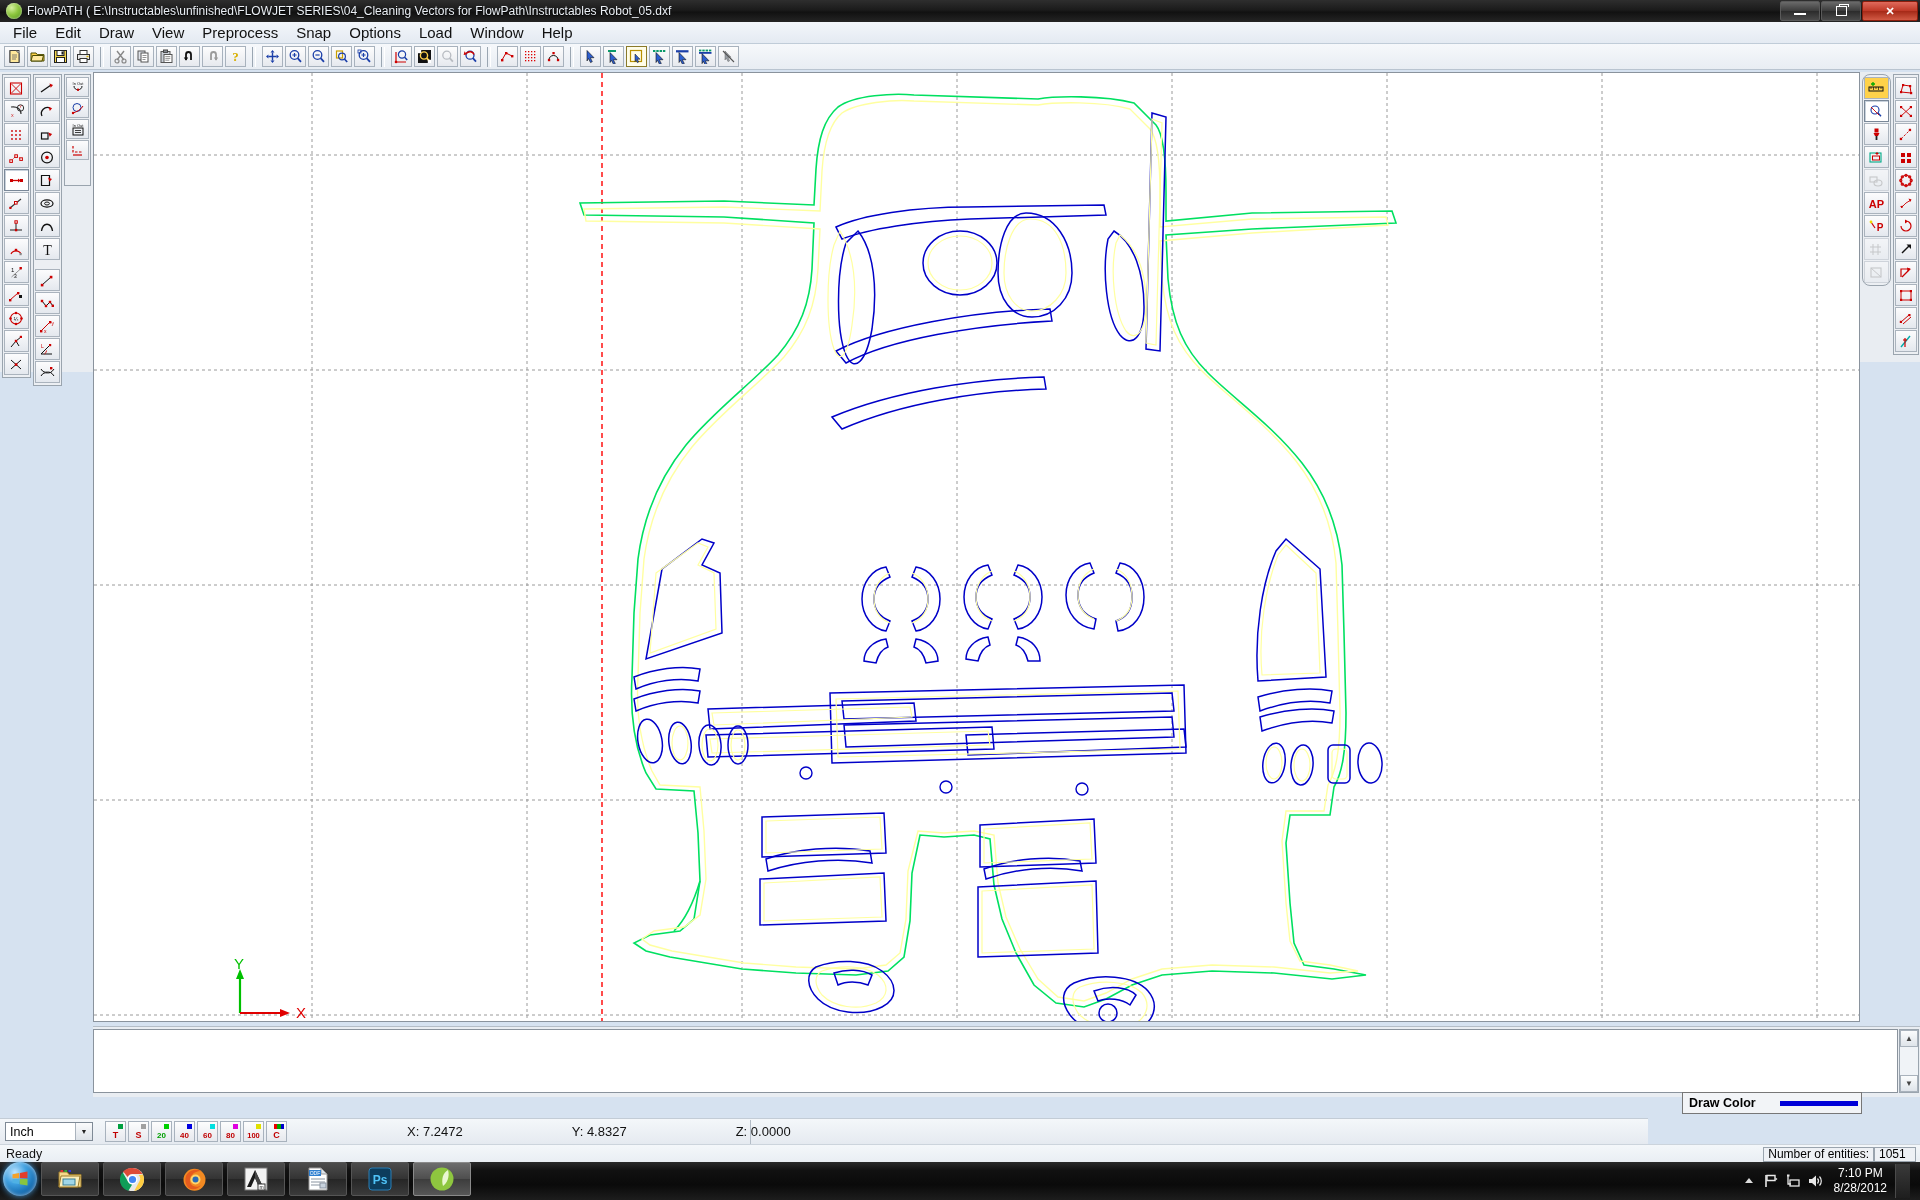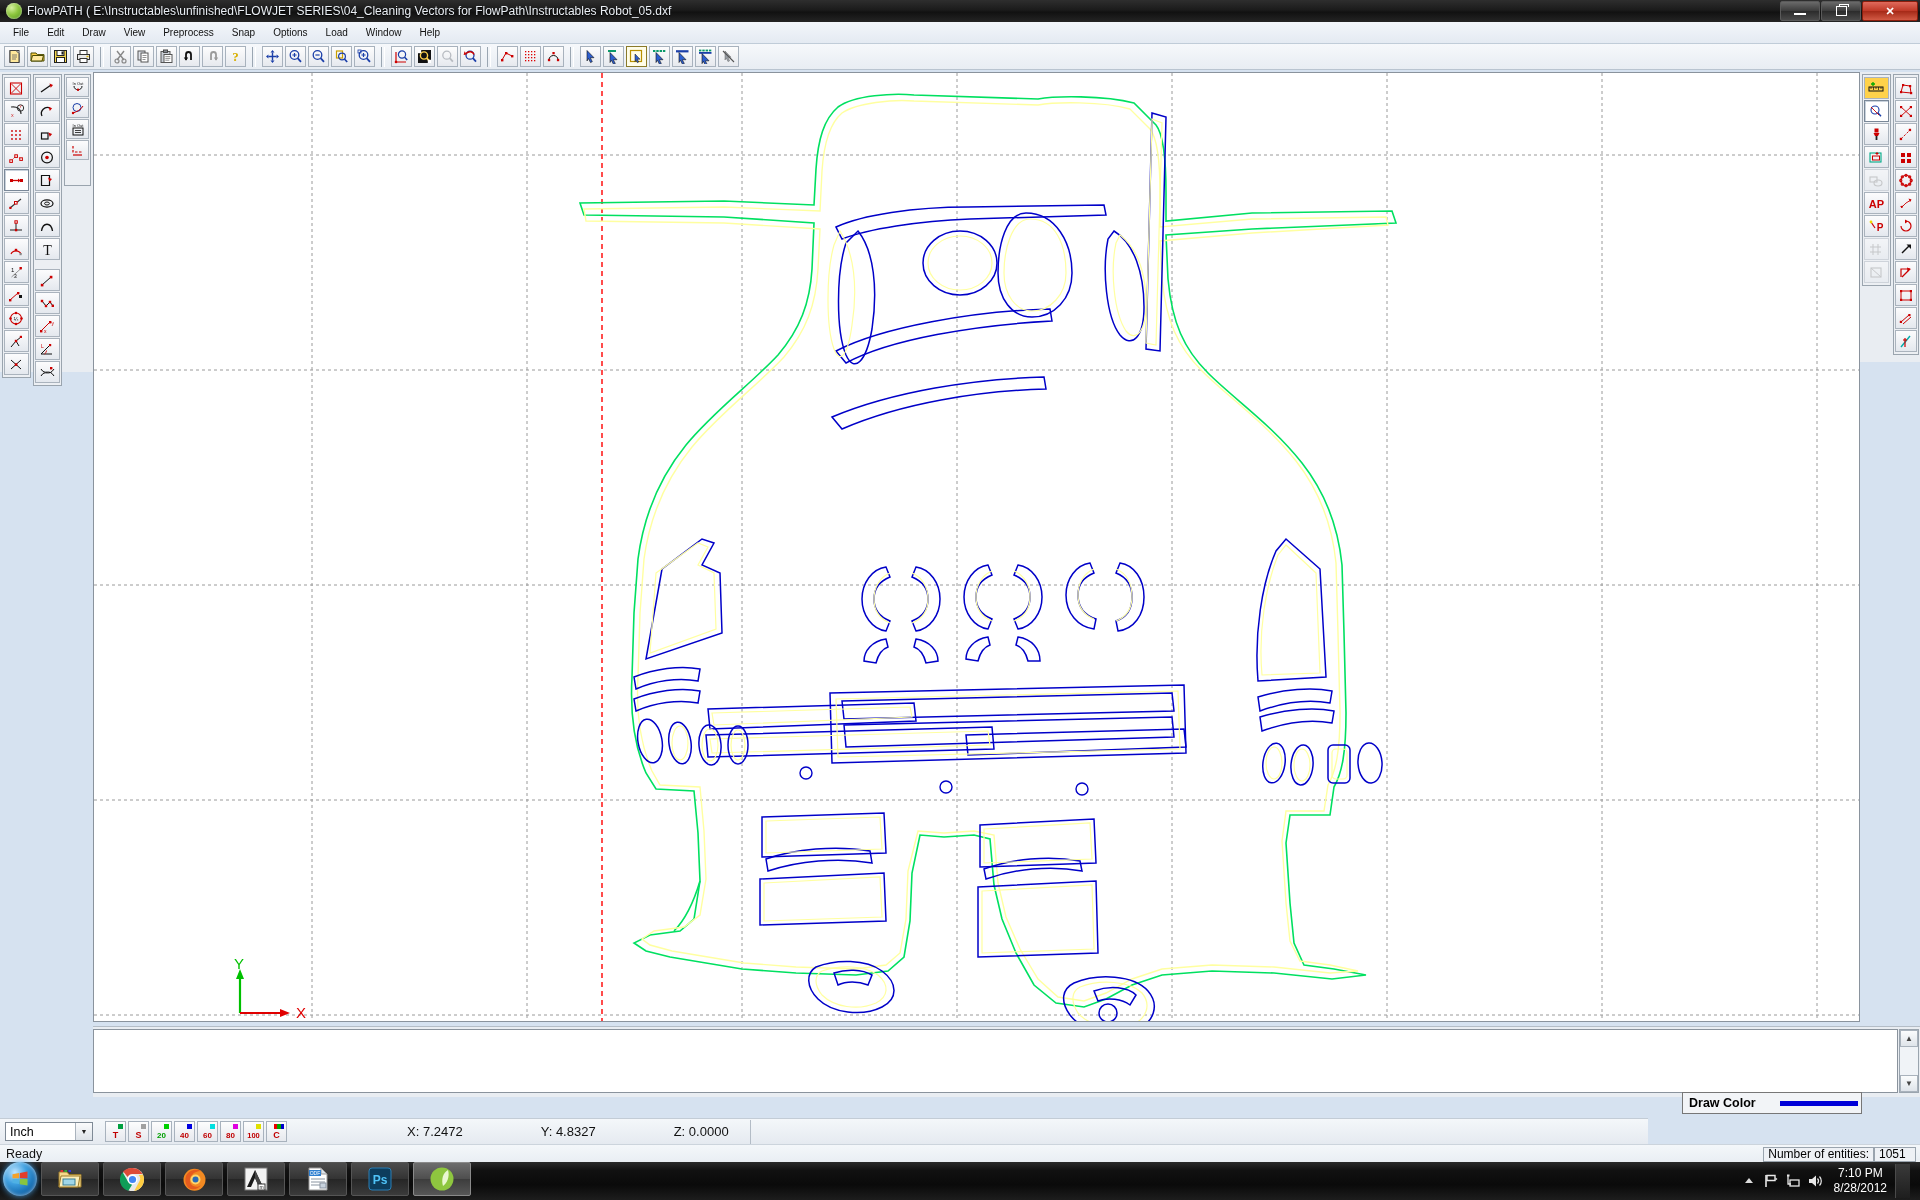--- a/index.html
+++ b/index.html
@@ -47,21 +47,21 @@
   .maxglyph:before{content:"";position:absolute;left:2px;top:-3px;width:8px;height:2px;border:1.5px solid #fff;border-bottom:none;}
 
   
   #menubar{
     position:absolute;left:0;top:22px;width:1920px;height:22px;
     background:linear-gradient(to bottom,#f3f6fa,#e4eaf2);
     border-bottom:1px solid #c0ccd8;
     display:flex;align-items:center;padding-left:4px;box-sizing:border-box;
   }
   .menu-item{
-    padding:3px 9px;font-size:10px;color:#111;cursor:default;white-space:nowrap;
+    padding:3px 9px;font-size:15px;color:#111;cursor:default;white-space:nowrap;
   }
 
   
   #toolbar{
     position:absolute;left:0;top:44px;width:1920px;height:26px;
     background:linear-gradient(to bottom,#f6f8fb,#e8edf3);
     border-bottom:1px solid #b9c4d0;
     display:flex;align-items:center;padding-left:3px;box-sizing:border-box;
   }
   .tb-sep{width:2px;height:20px;border-left:1px solid #9aa6b2;border-right:1px solid #fff;margin:0 5px;}
@@ -142,21 +142,21 @@
     display:flex;align-items:center;justify-content:center;font-size:7px;color:#222;}
   .layerbtn{
     width:21px;height:21px;margin-left:2px;border:1px solid #a8b2bd;
     background:linear-gradient(to bottom,#fdfdfd,#e6e9ee);
     display:flex;align-items:center;justify-content:center;position:relative;box-sizing:border-box;
     font-size:9px;font-weight:bold;
   }
   .layerbtn .sq{position:absolute;right:2px;top:2px;width:5px;height:5px;}
   .layerbtn .tx{position:absolute;left:0;right:0;bottom:1px;text-align:center;}
   .coord{font-size:13px;color:#111;white-space:nowrap;}
-  #coords{display:flex;align-items:center;gap:78px;margin-left:120px;}
+  #coords{display:flex;align-items:center;gap:109px;margin-left:120px;}
   #statusvline{position:absolute;left:750px;top:1px;height:24px;border-left:1px solid #b3bcc6;}
 
   
   #readybar{
     position:absolute;left:0;top:1144px;width:1920px;height:18px;
     background:linear-gradient(to bottom,#f4f7fa,#e9eef3);
     border-top:1px solid #ccd4dc;
     display:flex;align-items:center;box-sizing:border-box;
   }
   #readybar .rtext{margin-left:6px;font-size:12.5px;color:#111;}
@@ -705,21 +705,21 @@
       <svg width="16" height="15" viewBox="0 0 16 15">
           <path d="M3 3v6h9" fill="none" stroke="#c00" stroke-width="1.2" stroke-dasharray="2.5 1.5"></path>
           <path d="M3 12h9" stroke="#c00" stroke-width="1.2"></path>
         </svg>
     </div>
   </div>
 </div>
 
 <div id="rightpal">
 
-  <div class="palcol palgrp" style="left:2px;width:29px;">
+  <div class="palcol palgrp" style="left:2px;width:29px;border-radius:8px;">
     <div class="pbtn" style="background:#ffd24a;">
       <svg width="17" height="15" viewBox="0 0 17 15">
           <rect x="1" y="6" width="14" height="4" fill="#ffd24a" stroke="#111"></rect>
           <path d="M3 6v2M5.5 6v3M8 6v2M10.5 6v3M13 6v2" stroke="#111" stroke-width=".7"></path>
           <path d="M5 1v4M3 3h4" stroke="#0a0" stroke-width="1.3"></path>
         </svg>
     </div>
     <div class="pbtn sel">
       <svg width="17" height="15" viewBox="0 0 17 15">
           <circle cx="7" cy="6" r="4" fill="none" stroke="#1a3ea8" stroke-width="1.1"></circle>

